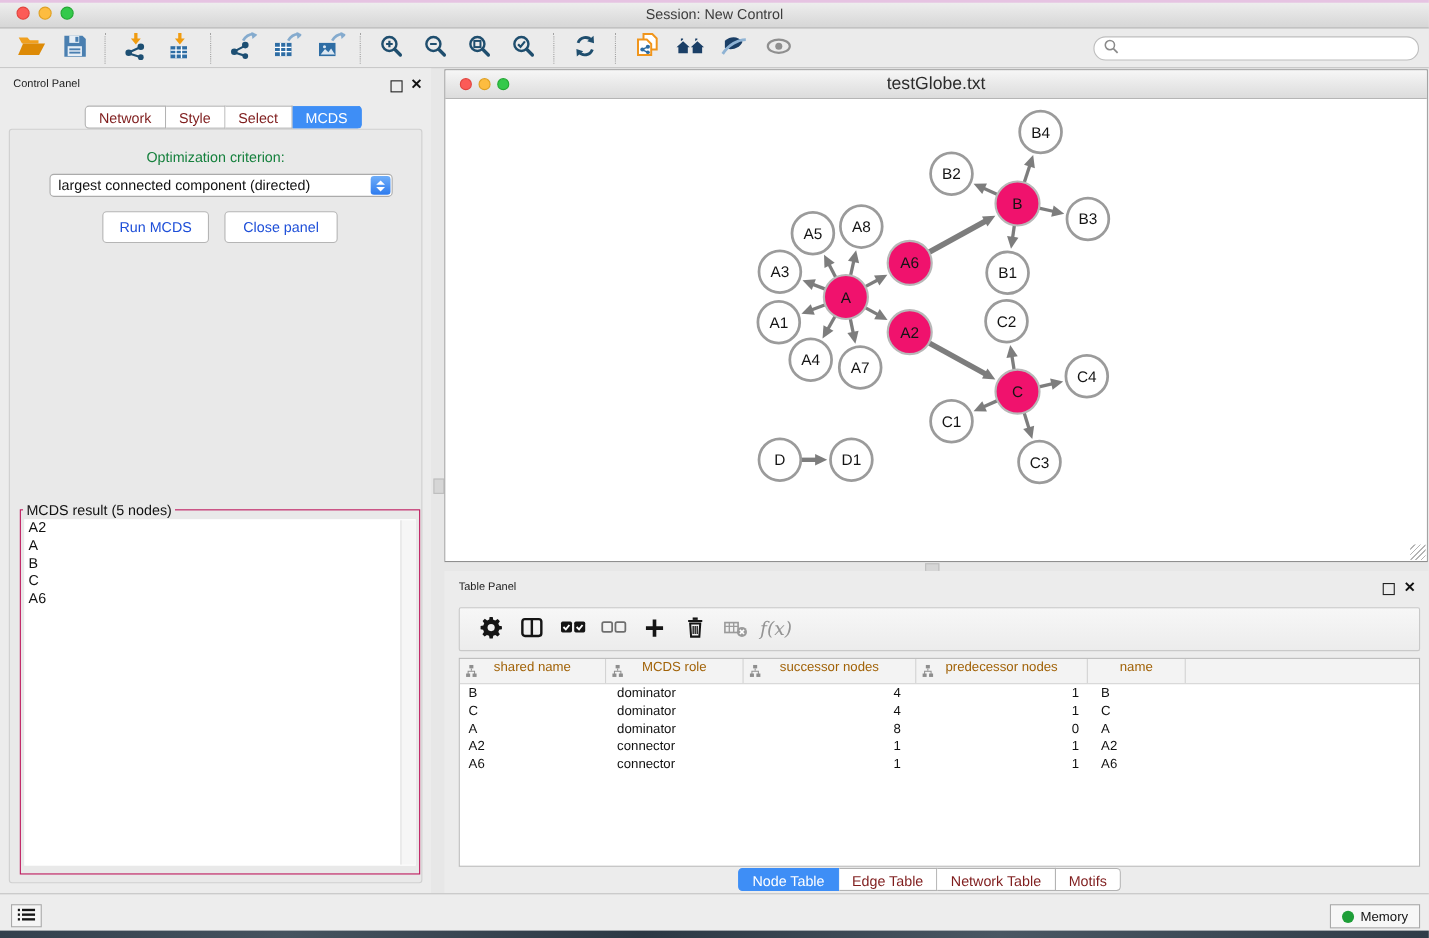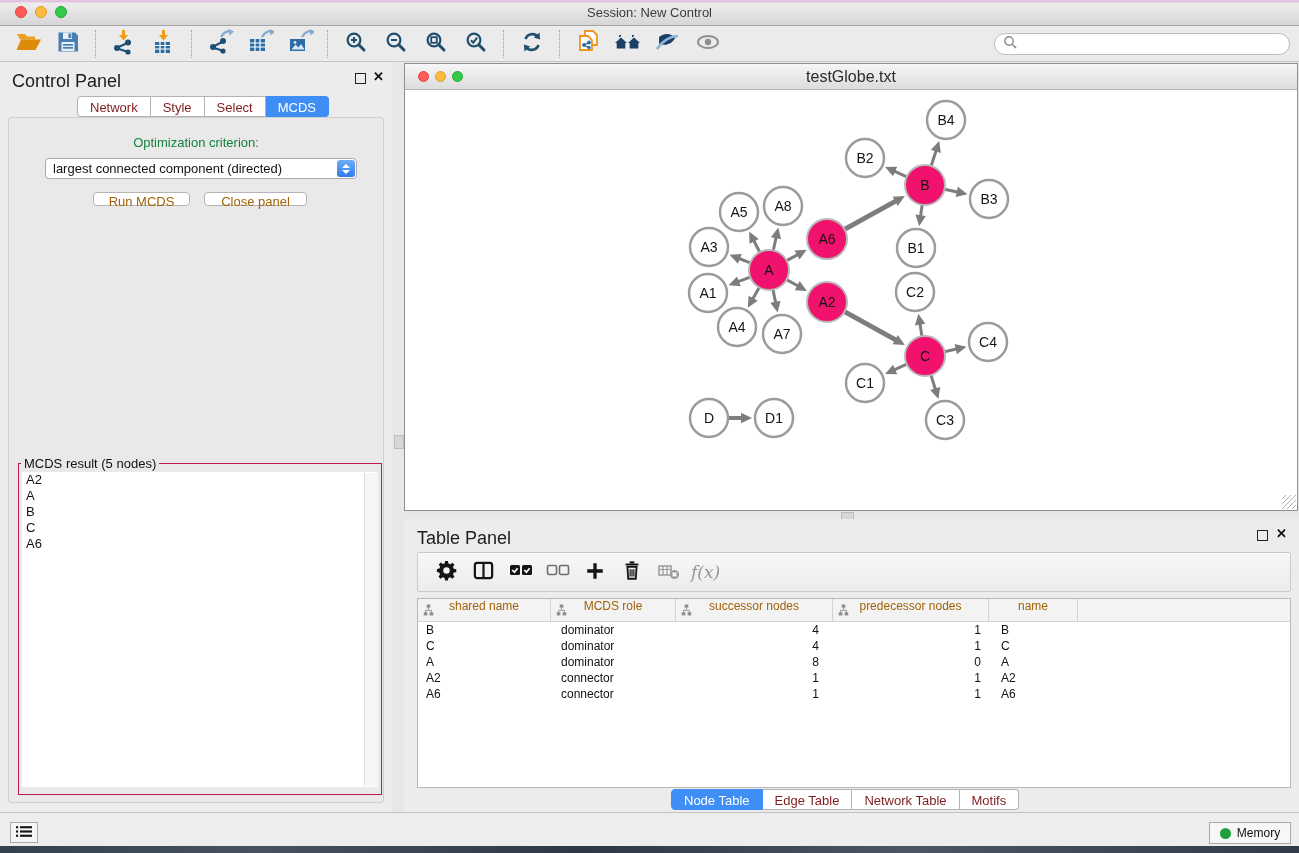--- a/index.html
+++ b/index.html
@@ -15,35 +15,35 @@
   .toolbar{position:absolute;top:26px;left:0;right:0;height:36px;background:#ebebeb;border-bottom:1px solid #c6c6c6;display:flex;align-items:center;padding-left:8px;box-sizing:border-box}
   .tbtn{width:40px;height:32px;display:flex;align-items:center;justify-content:center;background:none;border:none;padding:0;cursor:default}
   .tsep{width:1px;height:28px;border-left:1px dotted #a2a2a2;margin:0 7px}
   .search{position:absolute;right:9px;top:7px;width:296px;height:22px;border:1px solid #bdbdbd;border-radius:11px;background:#fff;display:flex;align-items:center;padding-left:8px;box-sizing:border-box}
   .search input{border:none;outline:none;flex:1;font-size:12px;background:transparent;font-family:inherit}
   
   .main{position:absolute;top:62px;left:0;right:0;height:750px}
   
   .cpanel{position:absolute;left:0;top:0;width:392px;height:750px;background:#ececec}
   .phead{position:relative;height:30px}
-  .ptitle{position:absolute;left:12px;top:9px;font-size:18px;color:#1c1c1c}
+  .ptitle{position:absolute;left:12px;top:9px;font-size:10px;color:#1c1c1c}
   .pfloat{position:absolute;right:26px;top:11px;width:9px;height:9px;border:1.5px solid #222}
   .pclose{position:absolute;right:8px;top:8px;font-size:13px;font-weight:bold;color:#111;line-height:13px}
   .cp-tabs{position:absolute;left:77px;top:34px;display:flex;height:21px}
   .cp-tab,.t-tab{padding:0 12px;line-height:21px;font-size:13px;background:#fff;border:1px solid #b3b3b3;border-left:none;color:#7f1d1d;white-space:nowrap}
   .cp-tab:first-child,.t-tab:first-child{border-left:1px solid #b3b3b3;border-radius:4px 0 0 4px}
   .cp-tab:last-child,.t-tab:last-child{border-radius:0 4px 4px 0}
   .cp-tab.active,.t-tab.active{background:#3e8ef6;border-color:#3e8ef6;color:#fff}
   .cp-body{position:absolute;left:8px;right:8px;top:55px;bottom:9px;background:#e9e9e9;border:1px solid #cfcfcf;border-radius:3px}
   .opt-label{margin-top:17px;text-align:center;font-size:13px;color:#15803d}
   .select{position:absolute;left:36px;top:40px;width:312px;height:21px;background:#fff;border:1px solid #ababab;border-radius:4px;font-size:13px;display:flex;align-items:center;padding-left:7px;box-sizing:border-box;color:#111}
   .stepper{position:absolute;right:1px;top:1px;bottom:1px;width:18px;background:linear-gradient(#6faef9,#2e7bee);border-radius:3px;display:flex;flex-direction:column;align-items:center;justify-content:center}
   .tri-up{width:0;height:0;border-left:4px solid transparent;border-right:4px solid transparent;border-bottom:4px solid #fff;margin-bottom:2px}
   .tri-dn{width:0;height:0;border-left:4px solid transparent;border-right:4px solid transparent;border-top:4px solid #fff}
-  .btn{position:absolute;height:14px;font-size:13px;background:#fff;border:1px solid #b5b5b5;border-radius:4px;font-family:inherit;color:#a16207}
+  .btn{position:absolute;height:29px;font-size:13px;background:#fff;border:1px solid #b5b5b5;border-radius:4px;font-family:inherit;color:#1d4ed8}
   .btn.run{left:84px;top:74px;width:97px}
   .btn.closep{left:195px;top:74px;width:103px}
   .result{position:absolute;left:9px;top:338px;width:362px;height:337px;border:1px solid #be185d;margin:0;padding:0;font-size:13px}
   .result legend{font-size:13px;margin-left:2px;padding:0 3px;color:#111}
   .result-inner{position:absolute;left:3px;right:3px;top:1px;bottom:3px;background:#fff;overflow:hidden}
   .result-scroll{position:absolute;right:0;top:0;bottom:0;width:13px;background:#f6f6f6;border-left:1px solid #e0e0e0}
   .ritem{font-size:13px;line-height:16px;padding-left:4px;color:#111}
   
   .vgrip{position:absolute;left:394px;top:373px;width:8px;height:12px;background:#d6d6d6;border:1px solid #bdbdbd}
   .hgrip{position:absolute;left:841px;top:450px;width:11px;height:6px;background:#d6d6d6;border:1px solid #bdbdbd}

